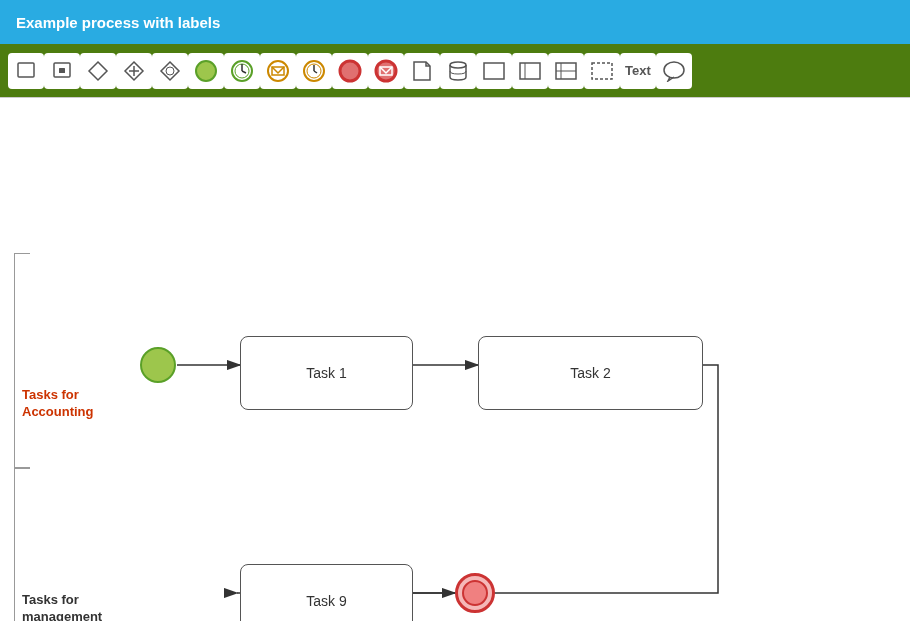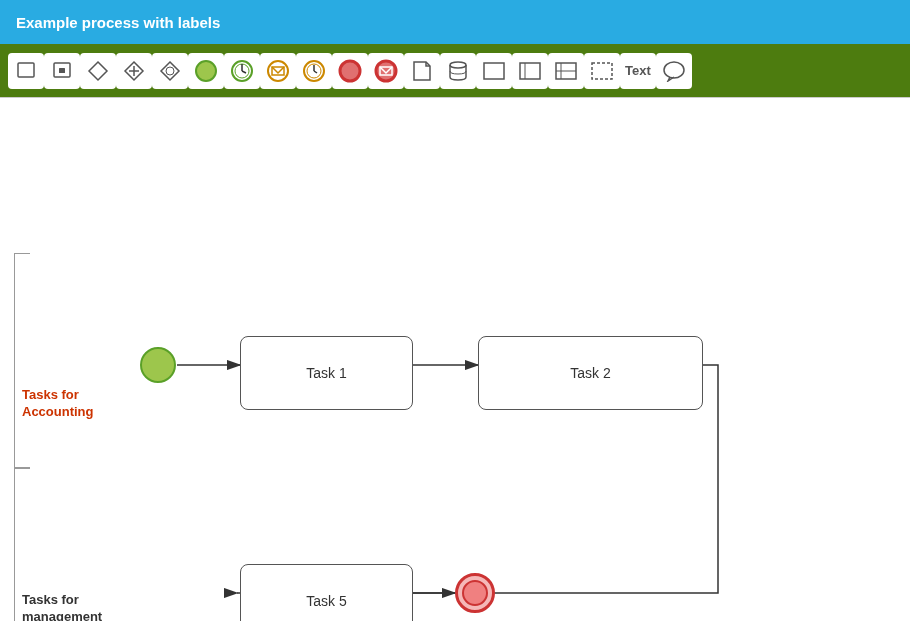--- a/index.html
+++ b/index.html
@@ -305,18 +305,18 @@
 
   <div class="task-box" style="left: 240px; top: 230px; width: 173px; height: 74px;">
     <span>Task 1</span>
   </div>
 
   <div class="task-box" style="left: 478px; top: 230px; width: 225px; height: 74px;">
     <span>Task 2</span>
   </div>
 
   <div class="task-box" style="left: 240px; top: 458px; width: 173px; height: 74px;">
-    <span>Task 5</span>
+    <span>Task 9</span>
   </div>
 
   <div class="bpmn-node end-event" style="left: 455px; top: 475px;"></div>
 
 </div>
 
 </body></html>

